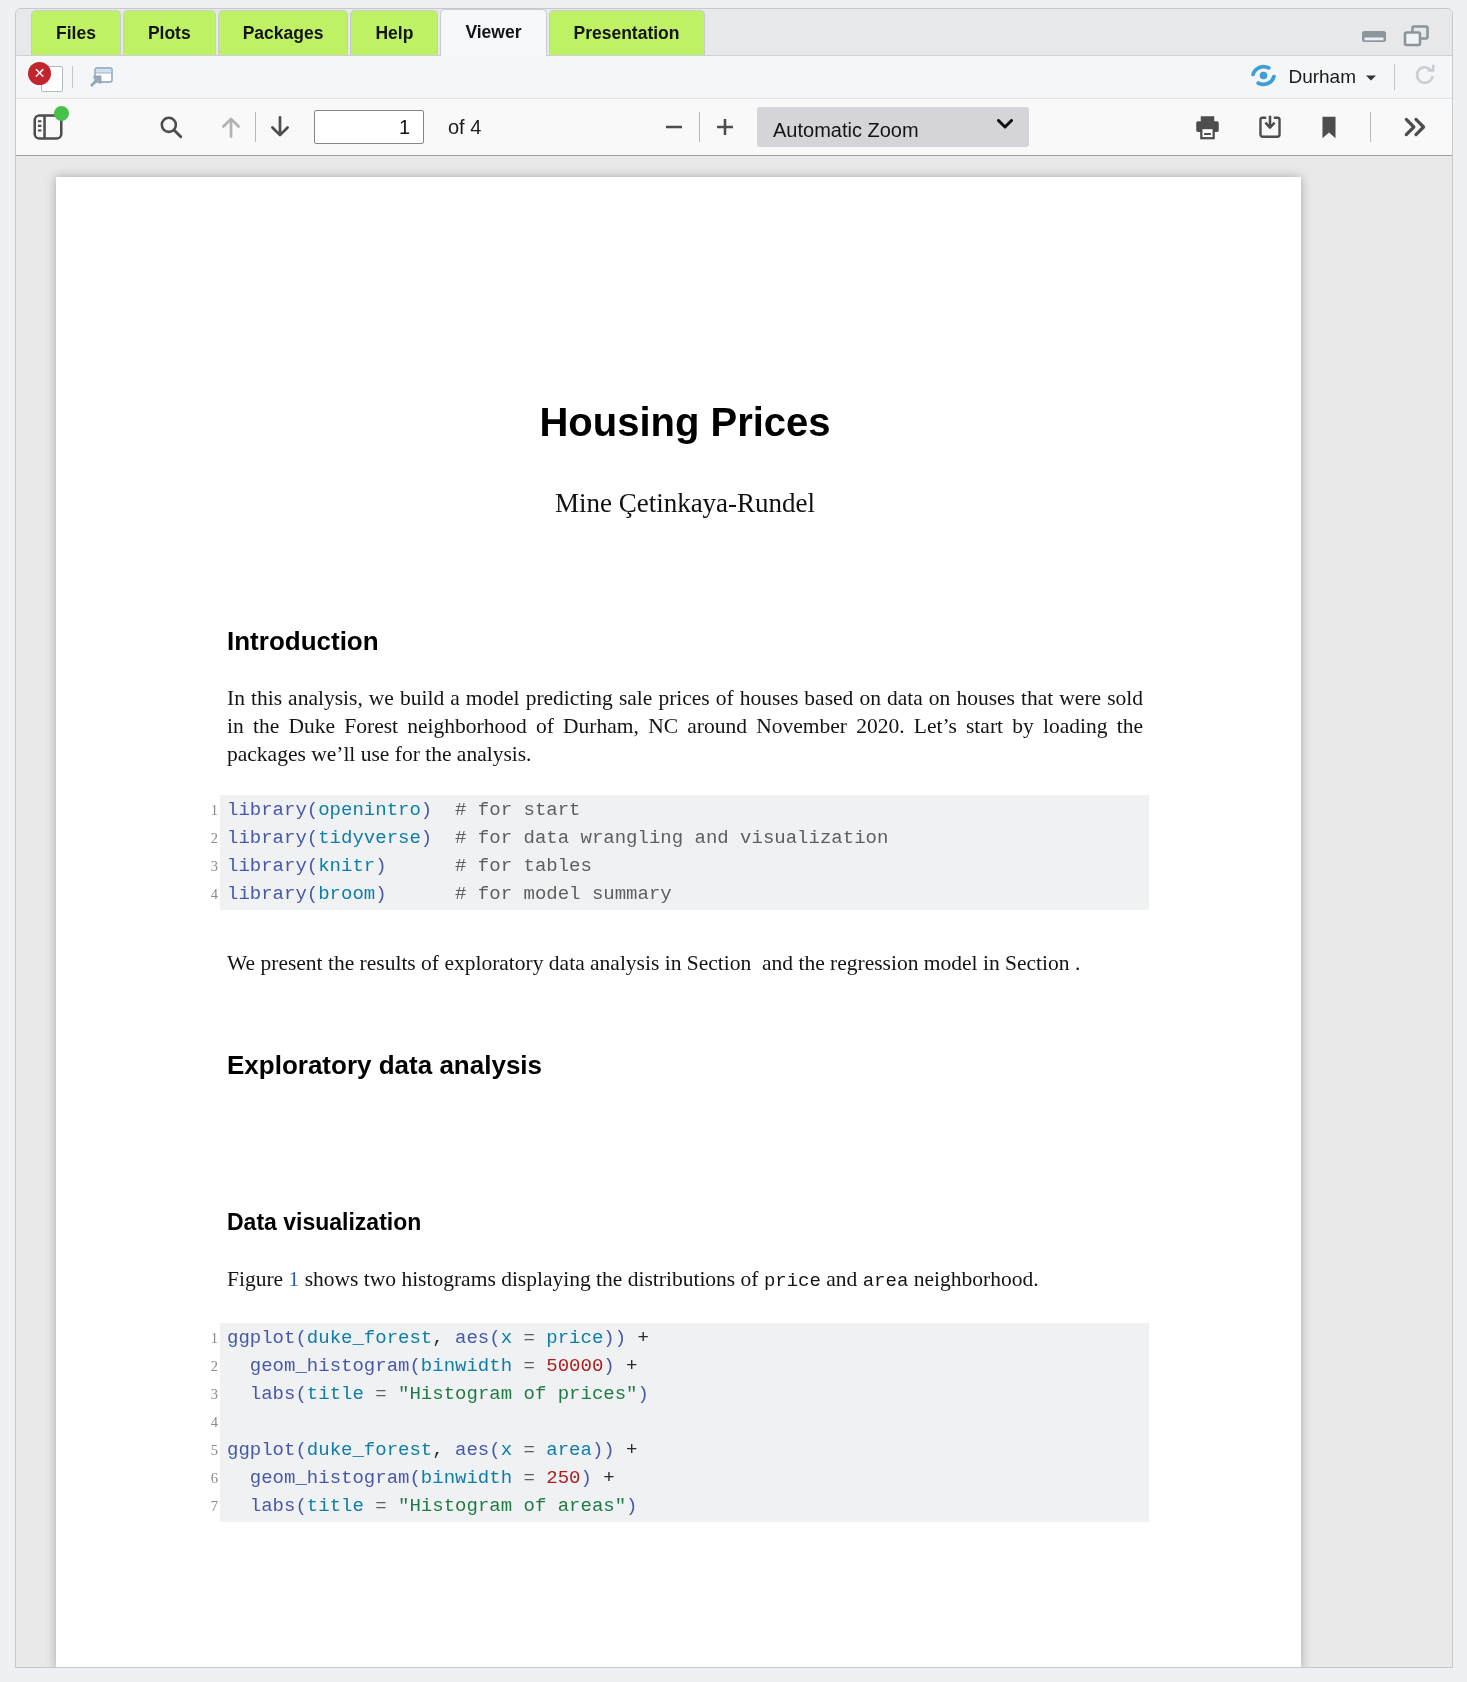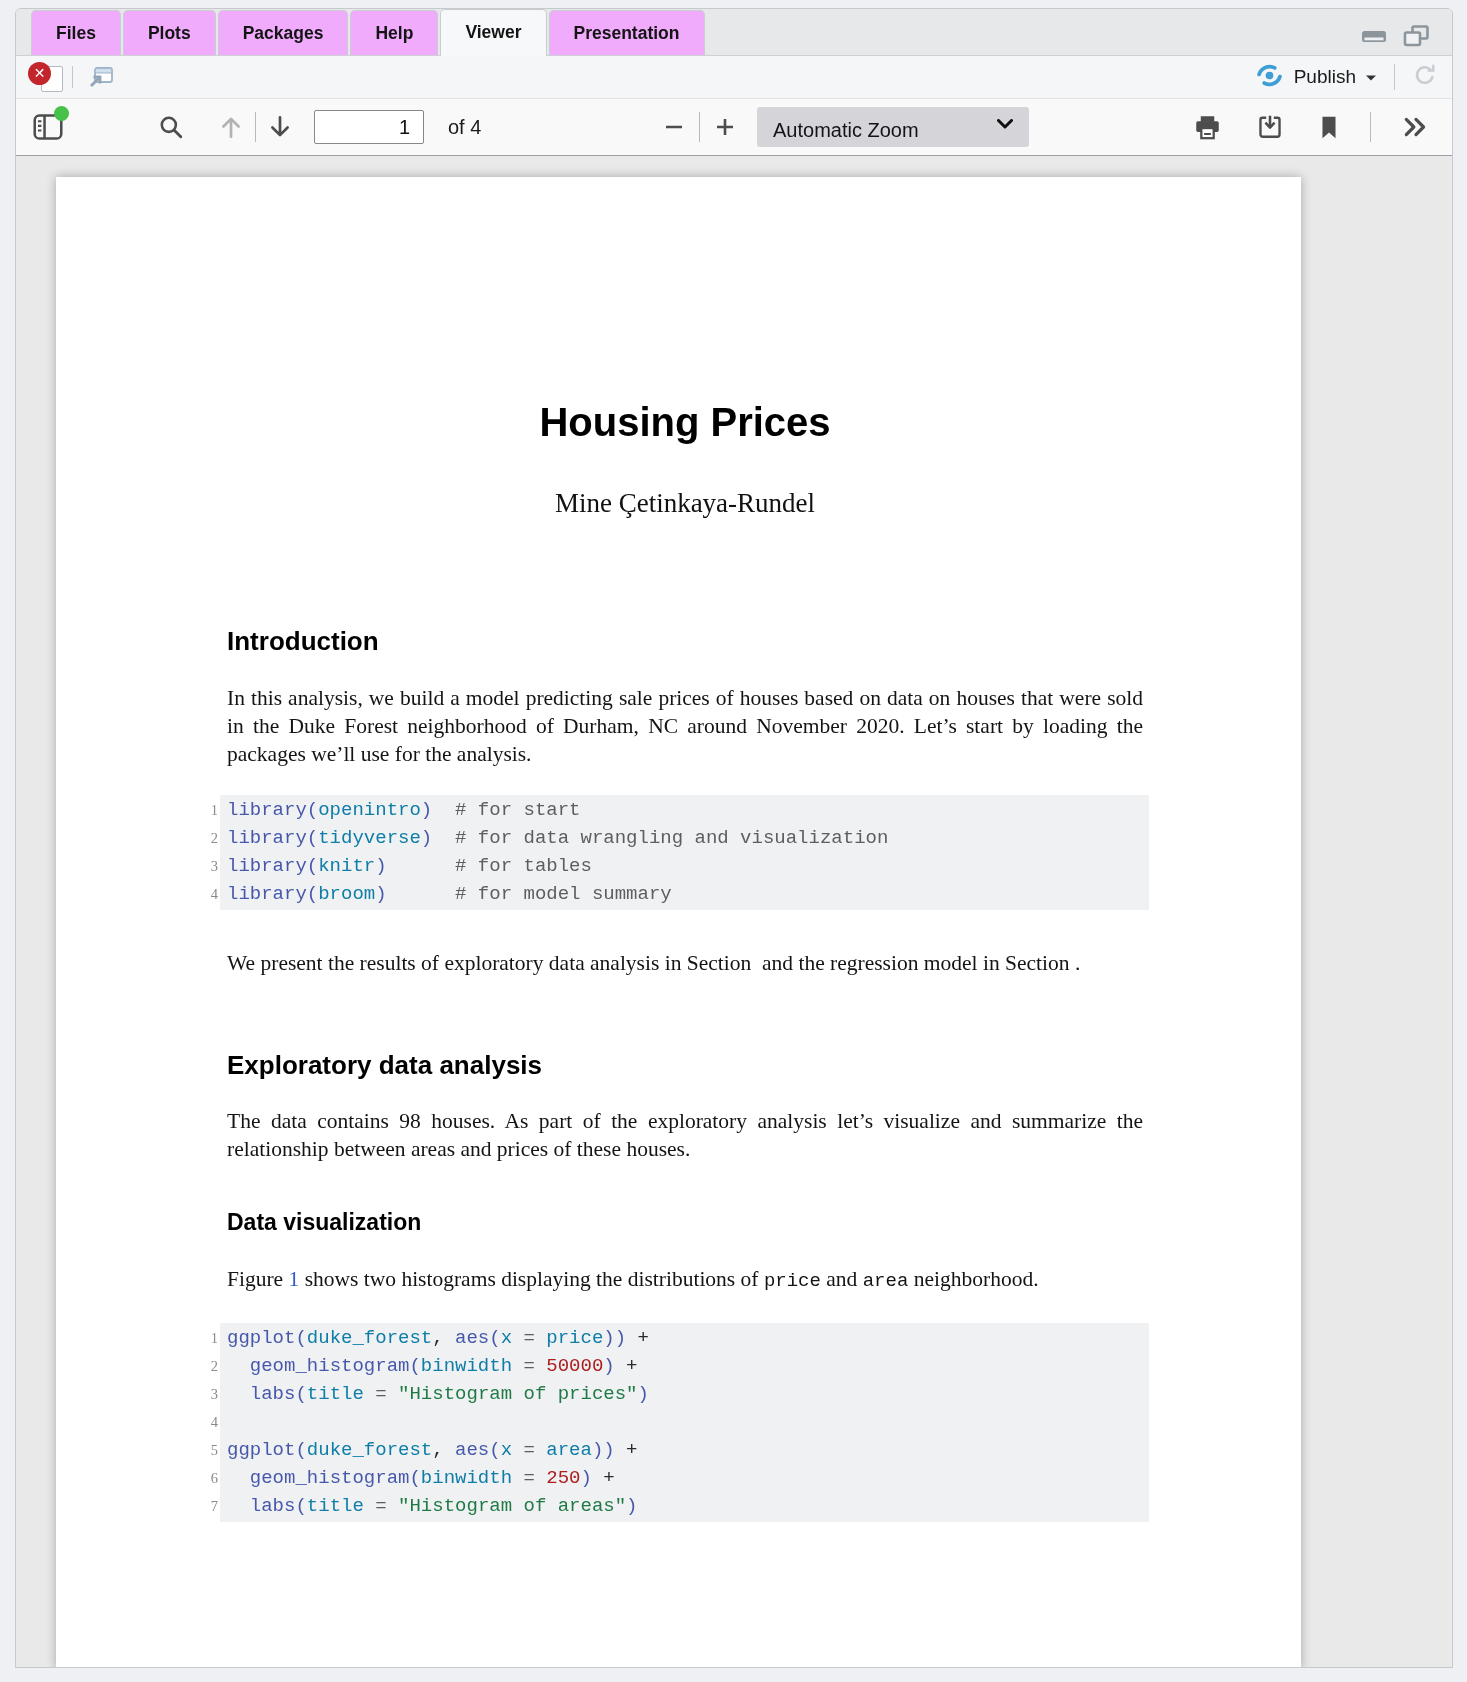--- a/index.html
+++ b/index.html
@@ -16,21 +16,21 @@
     box-sizing:border-box;overflow:hidden;
   }
   
   .tabstrip{
     height:46px;background:#e7e8ea;border-bottom:1px solid #cdd0d4;
     display:flex;align-items:flex-end;padding-left:15px;position:relative;
   }
   .tab{
     height:44px;line-height:44px;padding:0 24px;
     font-size:17.5px;font-weight:bold;color:#141414;
-    background:#f0abfc;border:1px solid #c9ccd0;border-bottom:none;
+    background:#bef264;border:1px solid #c9ccd0;border-bottom:none;
     border-radius:5px 5px 0 0;margin-right:2px;cursor:default;
   }
   .tab.active{background:#f7f8f9;height:46px;margin-bottom:-1px;}
   .win-icons{position:absolute;right:22px;top:16px;display:flex;gap:16px;align-items:center;}
   
   .viewer-toolbar{
     height:42px;background:#f5f6f7;border-bottom:1px solid #e0e3e6;
     display:flex;align-items:center;padding:0 12px;position:relative;
   }
   .vt-right{margin-left:auto;display:flex;align-items:center;gap:9px;padding-right:2px;}
@@ -140,21 +140,21 @@
       </svg>
     </span>
     <div class="vt-right">
       <span>
         <svg width="27" height="23" viewBox="0 0 24 21">
           <path d="M2.5 9.5 A10 10 0 0 1 16.8 3.6" stroke="#3E9FD6" stroke-width="3.4" fill="none" stroke-linecap="round"></path>
           <path d="M21.5 11.5 A10 10 0 0 1 7.2 17.4" stroke="#3E9FD6" stroke-width="3.4" fill="none" stroke-linecap="round"></path>
           <circle cx="12" cy="10.5" r="3.5" fill="#3E9FD6"></circle>
         </svg>
       </span>
-      <span class="publish-label">Publish</span>
+      <span class="publish-label">Durham</span>
       <span>
         <svg width="12" height="8" viewBox="0 0 12 8">
             <path d="M1 1.5 L6 6.5 L11 1.5 Z" fill="#333"></path>
           </svg>
       </span>
       <span class="vsep"></span>
       <span>
         <svg width="26" height="26" viewBox="0 0 24 24">
           <path d="M19 13 a7.2 7.2 0 1 1 -2.1-6.1" stroke="#c9ced5" stroke-width="2.4" fill="none"></path>
           <path d="M19.6 2.5 v5.2 h-5.2" stroke="#c9ced5" stroke-width="2.4" fill="none"></path>
@@ -257,21 +257,20 @@
       <div class="code-box" style="top:618px;">
           <div class="code-line"><span class="lineno">1</span><span class="tok-fn">library(</span><span class="tok-id">openintro</span><span class="tok-fn">)</span><span class="tok-pl">  </span><span class="tok-com"># for start</span></div>
           <div class="code-line"><span class="lineno">2</span><span class="tok-fn">library(</span><span class="tok-id">tidyverse</span><span class="tok-fn">)</span><span class="tok-pl">  </span><span class="tok-com"># for data wrangling and visualization</span></div>
           <div class="code-line"><span class="lineno">3</span><span class="tok-fn">library(</span><span class="tok-id">knitr</span><span class="tok-fn">)</span><span class="tok-pl">      </span><span class="tok-com"># for tables</span></div>
           <div class="code-line"><span class="lineno">4</span><span class="tok-fn">library(</span><span class="tok-id">broom</span><span class="tok-fn">)</span><span class="tok-pl">      </span><span class="tok-com"># for model summary</span></div>
         </div>
 
       <div class="doc-el doc-h1" style="top:873px;">Exploratory data analysis</div>
 
       <div class="doc-el doc-p" style="top:772px;">We present the results of exploratory data analysis in Section&nbsp; and the regression model in Section&nbsp;.</div>
-      <div class="doc-el doc-p" style="top:930px;">The data contains 98 houses. As part of the exploratory analysis let’s visualize and summarize the relationship between areas and prices of these houses.</div>
 
       <div class="doc-el doc-h2" style="top:1032px;">Data visualization</div>
       <div class="doc-el doc-p" style="top:1088px;"><span>Figure </span><span class="doclink">1</span><span> shows two histograms displaying the distributions of </span><span class="inline-code">price</span><span> and </span><span class="inline-code">area</span><span> neighborhood.</span></div>
 
       <div class="code-box" style="top:1146px;">
           <div class="code-line"><span class="lineno">1</span><span class="tok-fn">ggplot(</span><span class="tok-id">duke_forest</span><span class="tok-pl">, </span><span class="tok-fn">aes(</span><span class="tok-id">x</span><span class="tok-op"> = </span><span class="tok-id">price</span><span class="tok-fn">))</span><span class="tok-pl"> +</span></div>
           <div class="code-line"><span class="lineno">2</span><span class="tok-pl">  </span><span class="tok-fn">geom_histogram(</span><span class="tok-id">binwidth</span><span class="tok-op"> = </span><span class="tok-num">50000</span><span class="tok-fn">)</span><span class="tok-pl"> +</span></div>
           <div class="code-line"><span class="lineno">3</span><span class="tok-pl">  </span><span class="tok-fn">labs(</span><span class="tok-id">title</span><span class="tok-op"> = </span><span class="tok-str">"Histogram of prices"</span><span class="tok-fn">)</span></div>
           <div class="code-line"><span class="lineno">4</span></div>
           <div class="code-line"><span class="lineno">5</span><span class="tok-fn">ggplot(</span><span class="tok-id">duke_forest</span><span class="tok-pl">, </span><span class="tok-fn">aes(</span><span class="tok-id">x</span><span class="tok-op"> = </span><span class="tok-id">area</span><span class="tok-fn">))</span><span class="tok-pl"> +</span></div>

